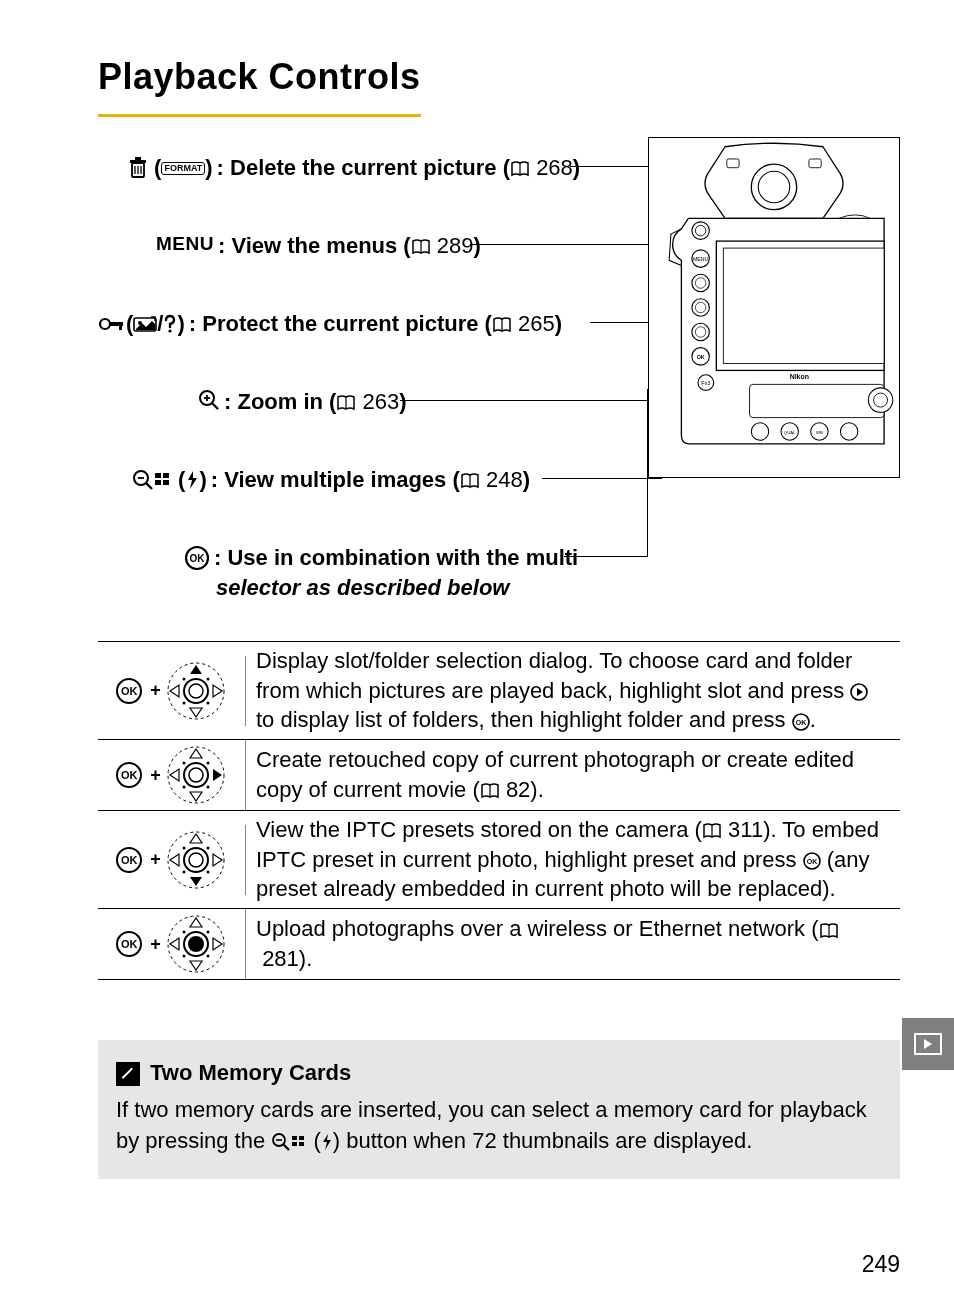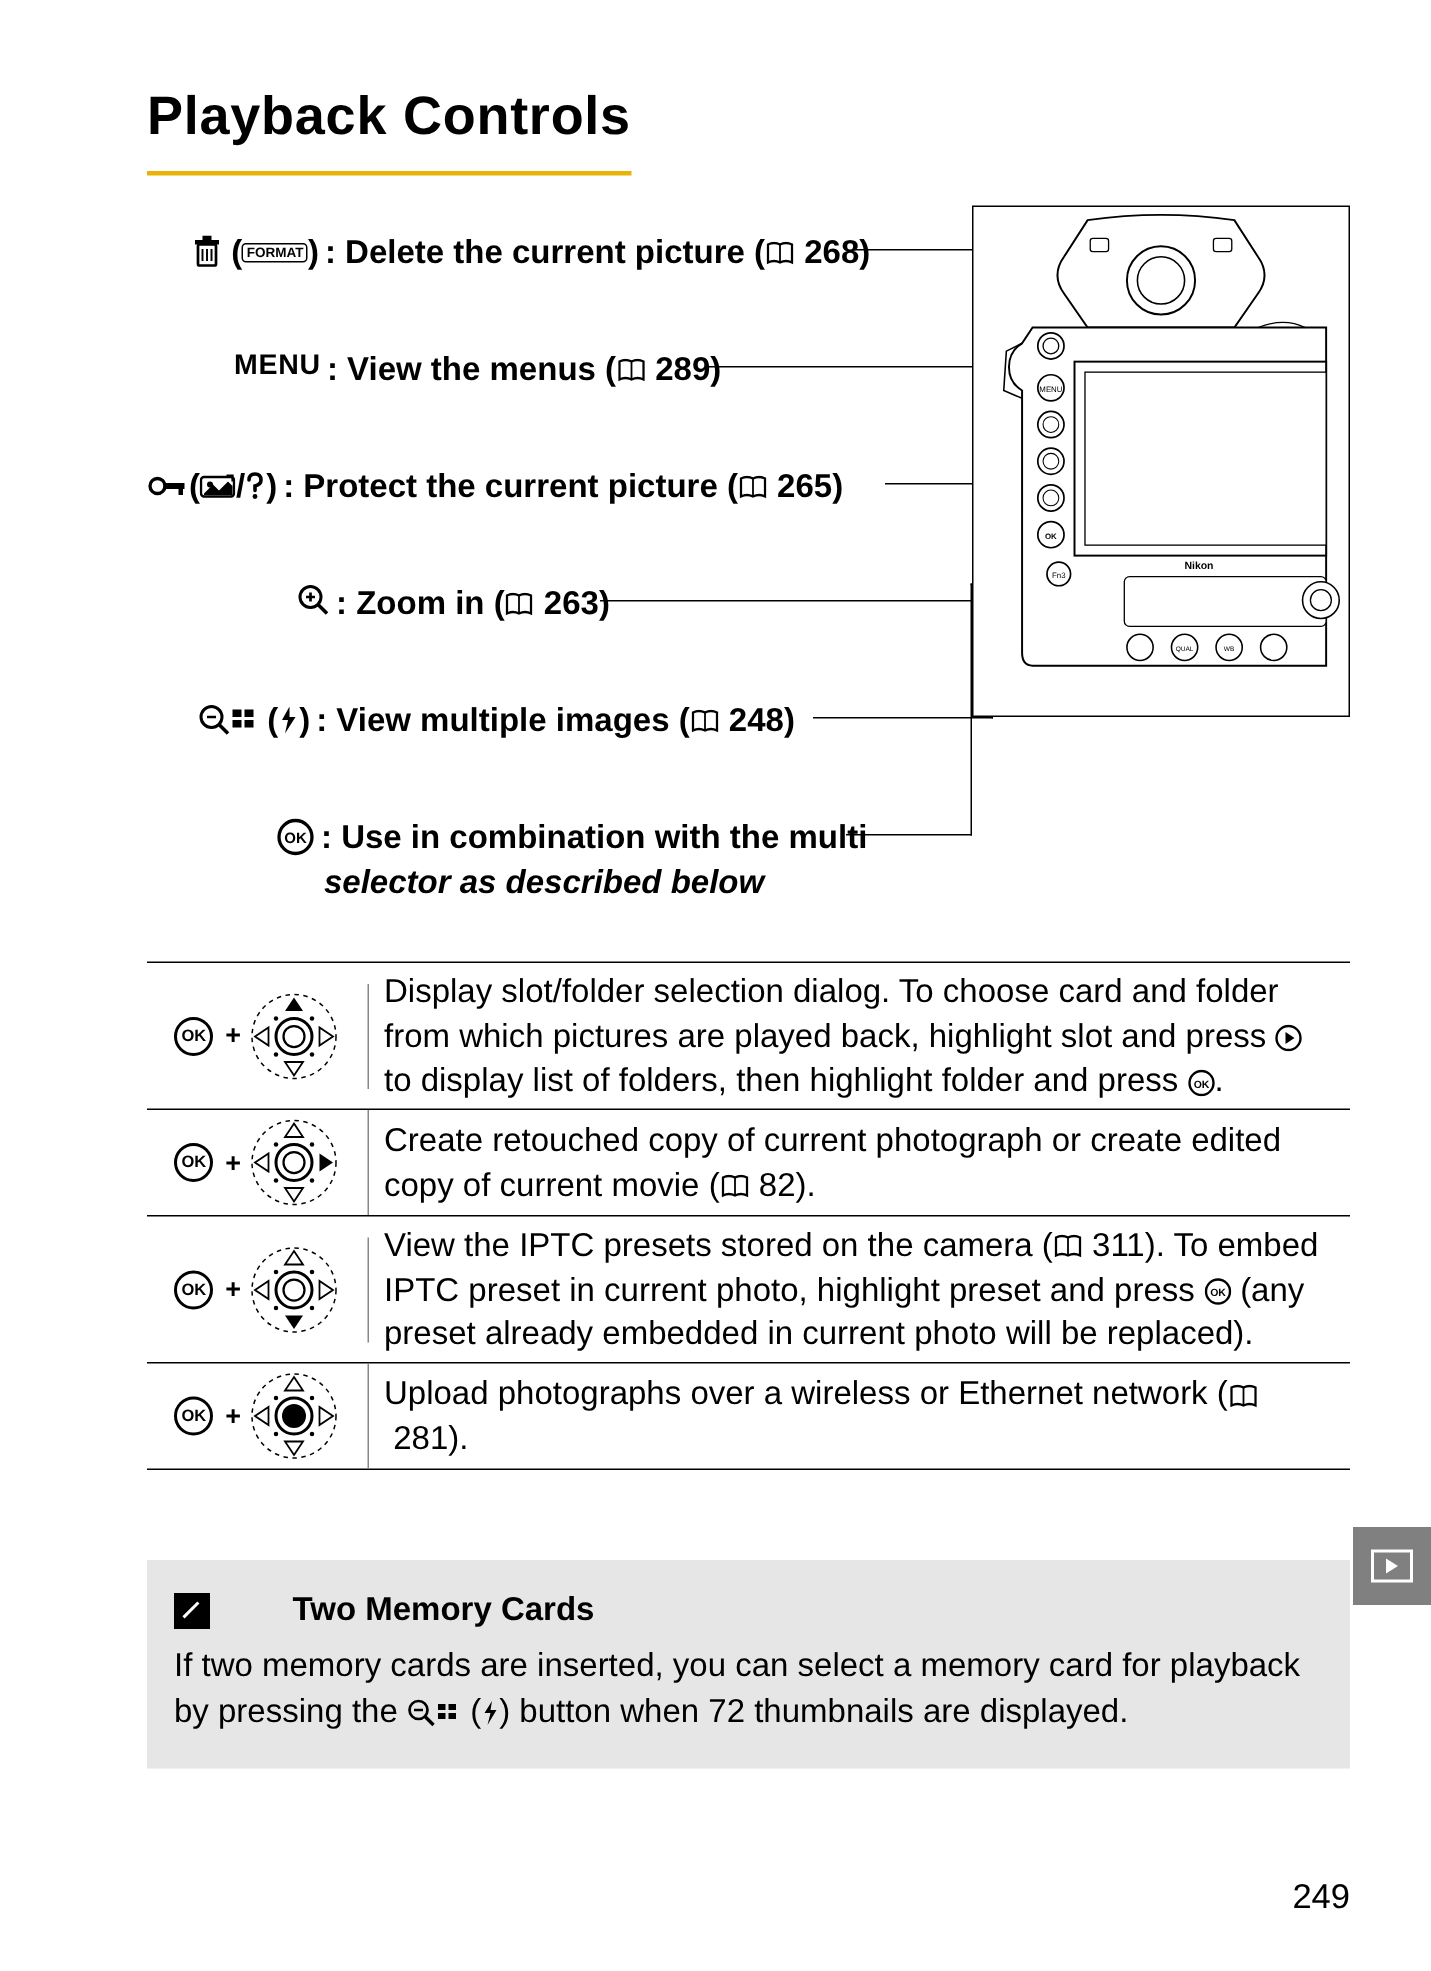--- a/index.html
+++ b/index.html
@@ -92,21 +92,20 @@
     margin-top: 60px;
     font-size: 22px;
     line-height: 1.4;
   }
   .note-title {
     font-weight: 700;
     font-size: 22px;
     display: flex;
     align-items: center;
     margin-bottom: 6px;
-    gap: 45px;
   }
   .pencil-icon {
     display: inline-flex;
     width: 24px; height: 24px;
     background: #000;
     margin-right: 10px;
     align-items: center; justify-content: center;
   }
   .pencil-icon::after {
     content: "";
@@ -145,21 +144,21 @@
     right: 54px;
     font-size: 23px;
   }
 
   
   .i-trash, .i-menu, .i-key, .i-picctrl, .i-q, .i-mag, .i-grid, .i-flash, .i-ok, .i-book, .i-right {
     display: inline-flex; align-items: center; justify-content: center;
   }
   .i-menu { font-family: Arial; font-weight: 700; font-size: 19px; letter-spacing: 0.5px; }
   .svg-icon { vertical-align: middle; }
-  .bold { font-weight: 700; }
+  .bold { font-weight: 400; }
   .format-box { display:inline-block; border:1.5px solid #000; border-radius:3px; font-size:9px; font-weight:700; padding:0 2px; line-height:11px; }
 </style>
 </head>
 <body>
 
 <div class="page">
 
   <div class="title">Playback Controls</div>
 
   <div class="controls-area">

